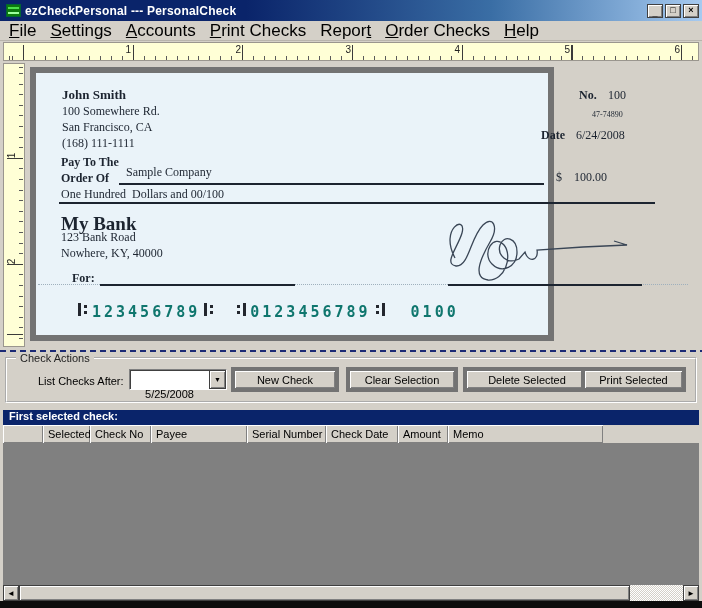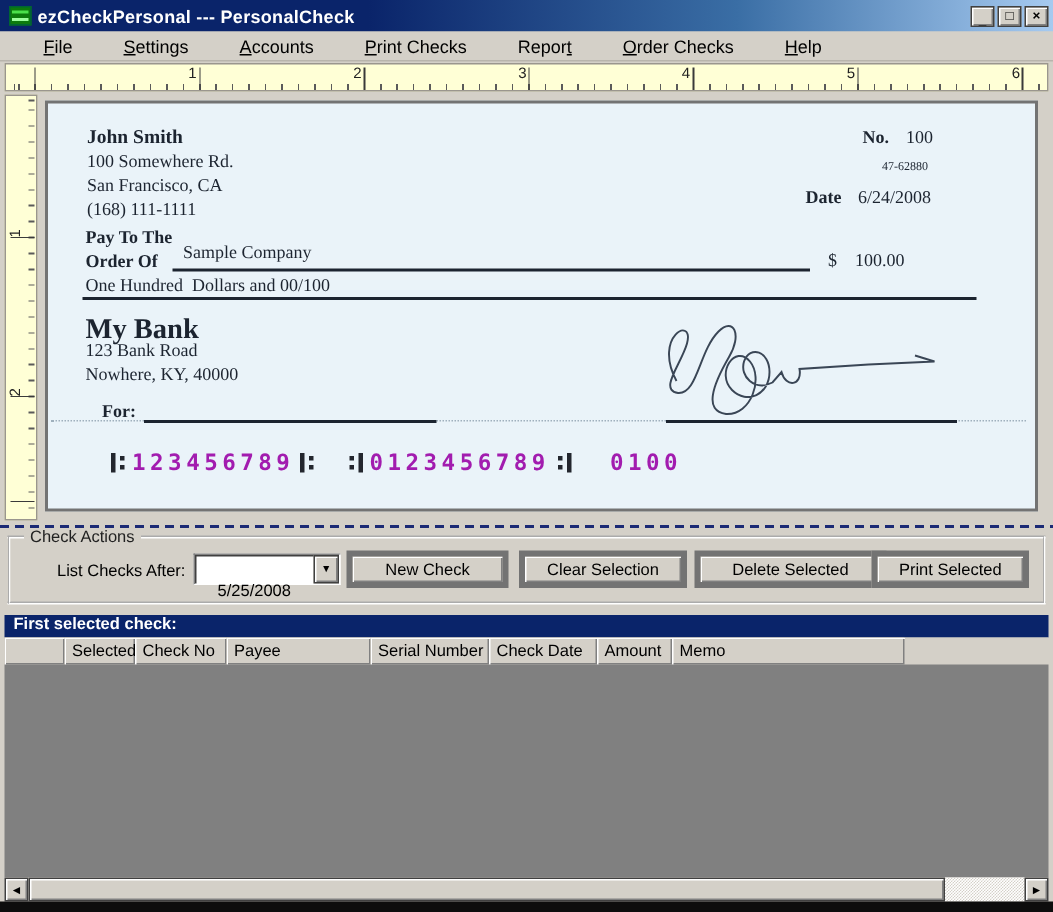--- a/index.html
+++ b/index.html
@@ -19,21 +19,21 @@
     white-space:nowrap; overflow:hidden; }
   .winbtns { display:flex; gap:2px; }
   .winbtn { width:16px; height:14px; background:#D4D0C8; border:1px solid #404040;
     box-shadow:inset 1px 1px 0 #fff, inset -1px -1px 0 #808080;
     font-size:9px; font-weight:bold; color:#000; display:flex; align-items:center; justify-content:center; line-height:1; }
   .winbtn.min span { transform:translateY(3px); }
 
   
   .menubar { position:absolute; left:0; top:21px; width:702px; height:20px; background:#D4D0C8;
     display:flex; align-items:center; padding-left:2px; border-bottom:1px solid #b8b4ac; }
-  .menu-item { font-size:12px; color:#000; padding:3px 7px; cursor:default;margin-left:20px; }
+  .menu-item { font-size:17px; color:#000; padding:3px 7px; cursor:default; }
   .menu-item u { text-decoration:underline; }
 
   
   .hruler { position:absolute; left:3px; top:42px; width:696px; height:19px; background-color:#FFFFD6;
     border:1px solid #9a968e;
     background-image:
       repeating-linear-gradient(90deg,#3a3a3a 0 1px,transparent 1px 109.7px),
       repeating-linear-gradient(90deg,#5a5a5a 0 1px,transparent 1px 10.97px);
     background-size:auto 15px, auto 4px;
     background-repeat:repeat-x;
@@ -45,30 +45,30 @@
     background-image:
       repeating-linear-gradient(180deg,#3a3a3a 0 1px,transparent 1px 106px),
       repeating-linear-gradient(180deg,#5a5a5a 0 1px,transparent 1px 10.6px);
     background-size:16px auto, 4px auto;
     background-repeat:repeat-y;
     background-position:right 1px top -12px, right 1px top 9px; }
   .vruler .rlabel { position:absolute; left:1px; width:12px; text-align:center; font-size:10px; color:#222;
     transform:rotate(-90deg); }
 
   
-  .check { position:absolute; left:30px; top:67px; width:662px; height:274px;
-    background:#EAF3F9; border:2px solid #737373; font-family:"Liberation Serif", serif; color:#1c2430; }
+  .check { position:absolute; left:30px; top:67px; width:524px; height:274px;
+    background:#EAF3F9; border:6px solid #737373; font-family:"Liberation Serif", serif; color:#1c2430; }
   .ck { position:absolute; font-size:12px; white-space:pre; }
   .ck.b { font-weight:bold; }
   .line { position:absolute; height:0; border-top:2px solid #1c2430; }
   .thinline { position:absolute; height:0; border-top:1px dotted #9fb0bd; }
   .sig-svg { position:absolute; left:395px; top:135px; }
-  .micr { position:absolute; left:38px; top:230px; display:flex; align-items:center;
+  .micr { position:absolute; left:38px; top:230px; display:flex; 
     font-family:"DejaVu Sans Mono", monospace; font-weight:bold; font-size:15px;
-    letter-spacing:3px; color:#a21caf; }
+    letter-spacing:3px; color:#0f766e; }
   .micr .gap1 { width:14px; } .micr .gap2 { width:22px; }
   .msym { position:relative; display:inline-block; width:10px; height:13px; margin:0 4px; }
   .msym.transit::before { content:""; position:absolute; left:0; top:0; width:3px; height:13px; background:#23262e; }
   .msym.transit::after  { content:""; position:absolute; right:1px; top:2px; width:3px; height:3px; background:#23262e;
     box-shadow:0 6px 0 #23262e; }
   .msym.onus::before { content:""; position:absolute; left:1px; top:2px; width:3px; height:3px; background:#23262e;
     box-shadow:0 6px 0 #23262e; }
   .msym.onus::after  { content:""; position:absolute; right:0; top:0; width:3px; height:13px; background:#23262e; }
 
   .split-dash { position:absolute; left:0; top:350px; width:702px; height:2px;
@@ -159,21 +159,21 @@
   </div>
 
   <div class="check">
     <div class="ck b" style="left:26px; top:14px; font-size:13px">John Smith</div>
     <div class="ck" style="left:26px; top:31px">100 Somewhere Rd.</div>
     <div class="ck" style="left:26px; top:47px">San Francisco, CA</div>
     <div class="ck" style="left:26px; top:63px">(168) 111-1111</div>
 
     <div class="ck b" style="left:543px; top:15px">No.</div>
     <div class="ck" style="left:572px; top:15px">100</div>
-    <div class="ck" style="left:556px; top:37px; font-size:8px">47-62880</div>
+    <div class="ck" style="left:556px; top:37px; font-size:8px">47-74890</div>
     <div class="ck b" style="left:505px; top:55px">Date</div>
     <div class="ck" style="left:540px; top:55px">6/24/2008</div>
 
     <div class="ck b" style="left:25px; top:82px">Pay To The</div>
     <div class="ck b" style="left:25px; top:98px">Order Of</div>
     <div class="ck" style="left:90px; top:92px">Sample Company</div>
     <div class="line" style="left:83px; top:110px; width:425px"></div>
     <div class="ck" style="left:520px; top:97px">$</div>
     <div class="ck" style="left:538px; top:97px">100.00</div>
 

